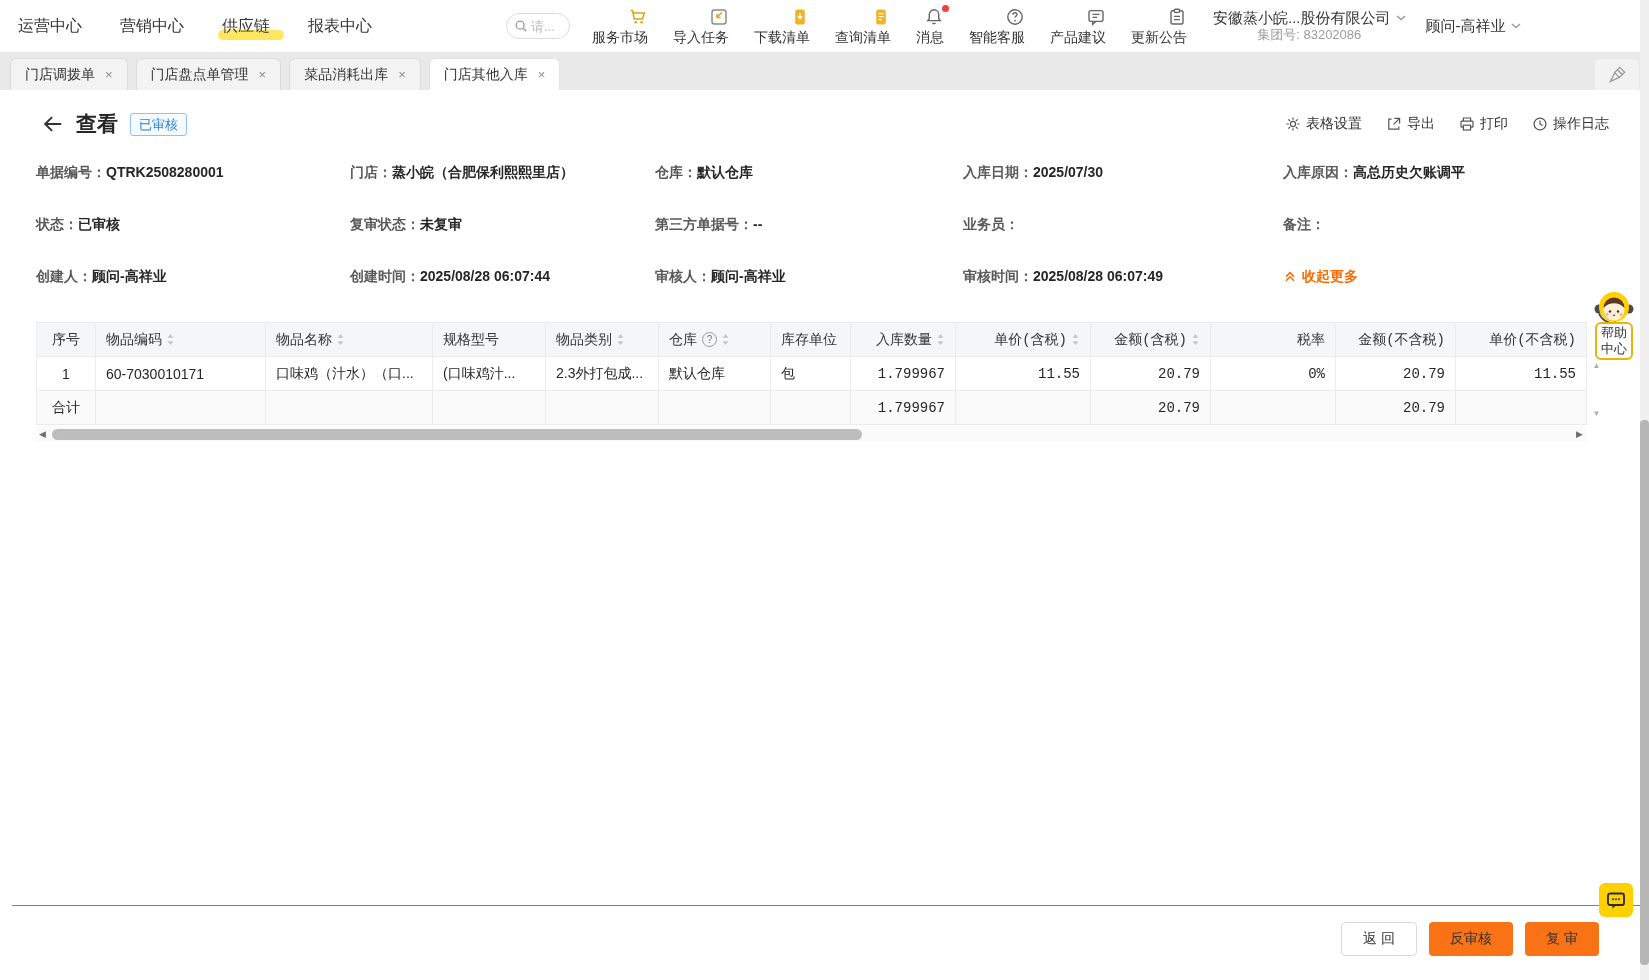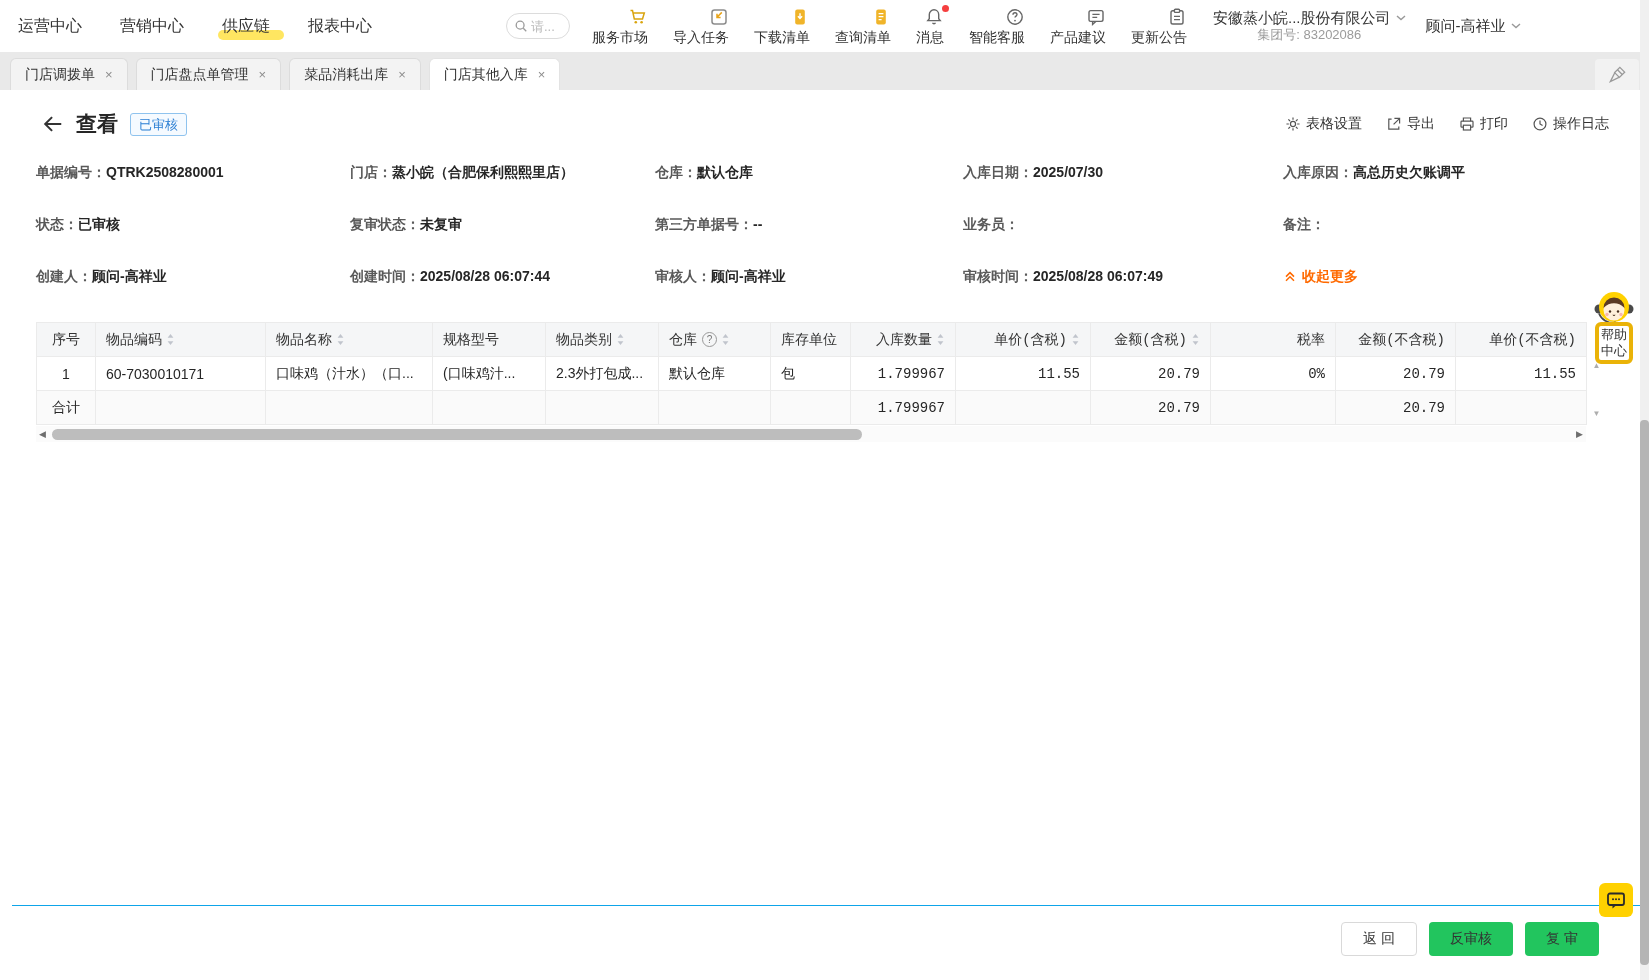--- a/index.html
+++ b/index.html
@@ -81,31 +81,31 @@
   
   .hscroll { position:relative; width:1550px; height:16px; margin-top:1px; background:#fbfbfb;
       display:flex; align-items:center; justify-content:space-between; padding:0 3px; }
   .hscroll .arr { font-size:9px; color:#6e6e6e; line-height:10px; cursor:pointer; }
   .hscroll .thumb { position:absolute; left:16px; width:810px; height:11px; background:#bdbdbd;
       border-radius:6px; cursor:grab; }
 
   
   .help-widget { position:absolute; left:1554px; top:-34px; width:48px; display:flex; flex-direction:column;
       align-items:center; z-index:6; cursor:pointer; }
-  .help-box { width:38px; background:#fff; border:4px solid #eab308; border-radius:6px; font-size:13px;
+  .help-box { width:38px; background:#fff; border:2px solid #eab308; border-radius:6px; font-size:13px;
       line-height:16px; padding:1px 2px; text-align:center; color:#333; margin-top:-6px;
       word-break:break-all; }
 
   
   .footer { position:absolute; left:12px; top:905px; width:1641px; border-top:1px solid #0ea5e9; background:#fff; }
   .footer-btns { display:flex; gap:12px; justify-content:flex-end; margin:16px 54px 0 0; }
   .btn { height:34px; border-radius:4px; font-size:14px; display:flex; align-items:center; justify-content:center;
       cursor:pointer; white-space:nowrap; }
   .btn-ghost { width:76px; background:#fff; border:1px solid #d9d9d9; color:#333; }
-  .btn-yellow { background:#22c55e; border:none; color:#333; }
+  .btn-yellow { background:#f97316; border:none; color:#333; }
   .btn-reverse { width:84px; }
   .btn-recheck { width:74px;text-align:center; }
 
   .chat-fab { position:absolute; left:1599px; top:883px; width:34px; height:34px; background:#FFD100;
       border-radius:6px; display:flex; align-items:center; justify-content:center; cursor:pointer; }
 
   
   .page-scrollbar { position:absolute; right:0; top:0; width:9px; height:980px; background:#f0f0f0; }
   .page-scrollbar .pthumb { position:absolute; left:0; width:9px; top:420px; height:545px;
       background:#b5b5b5; border-radius:4px; cursor:grab; }

